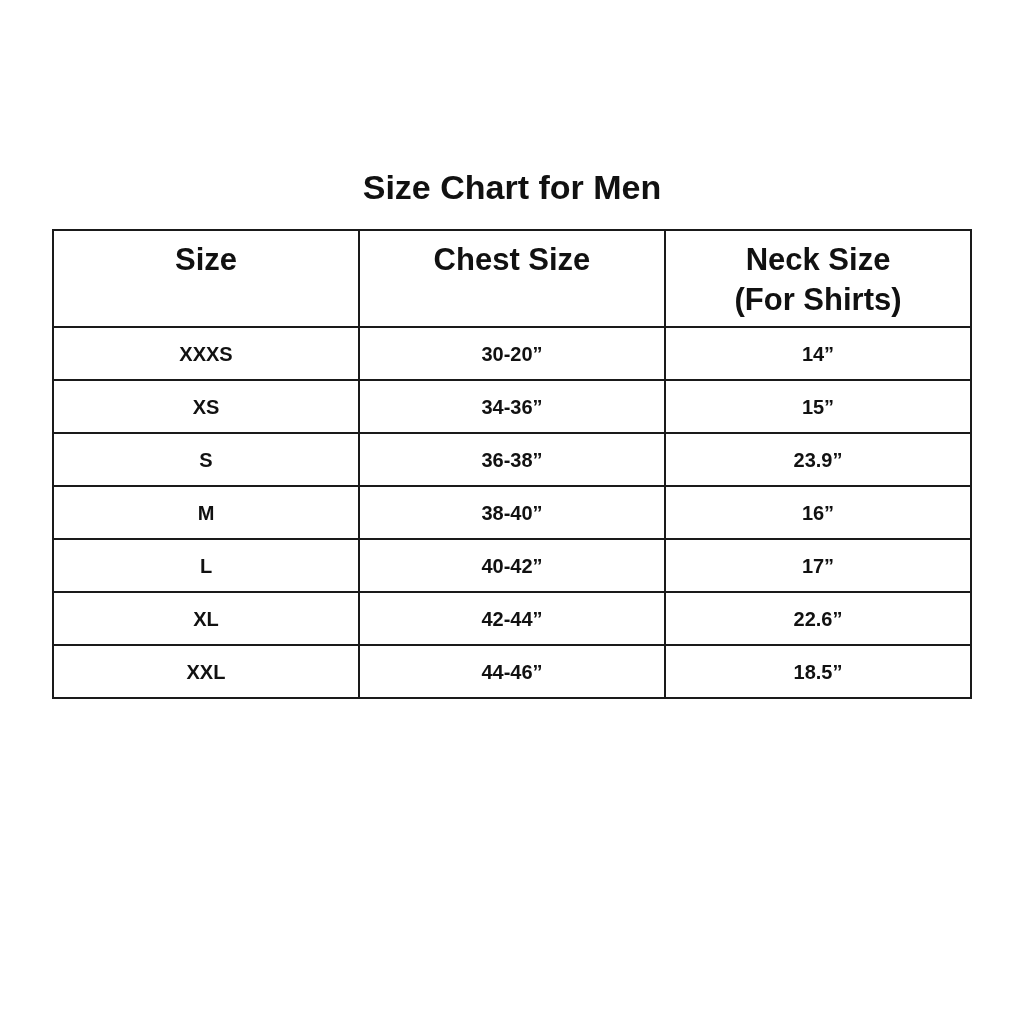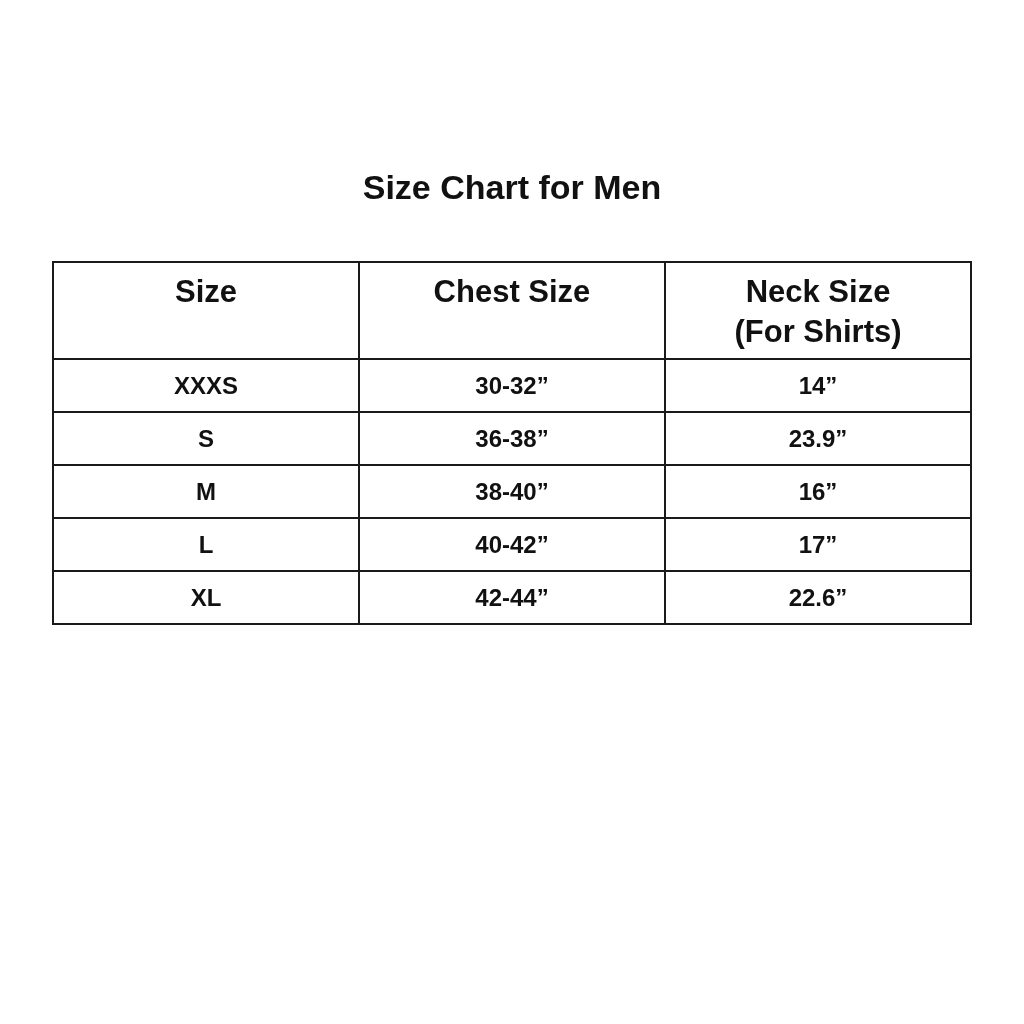--- a/index.html
+++ b/index.html
@@ -24,21 +24,21 @@
     margin: 0;
     text-align: center;
     font-size: 34px;
     font-weight: 700;
     line-height: 42px;
     color: #111111;
   }
   table.size-table {
     position: absolute;
     left: 52px;
-    top: 261px;
+    top: 229px;
     width: 920px;
     border-collapse: collapse;
     table-layout: fixed;
     background: #ffffff;
   }
   table.size-table th,
   table.size-table td {
     border: 2px solid #1a1a1a;
     text-align: center;
     font-weight: 700;
@@ -48,21 +48,21 @@
   table.size-table th {
     height: 86px;
     vertical-align: top;
     padding-top: 9px;
     font-size: 31px;
     line-height: 40px;
   }
   table.size-table td {
     height: 51px;
     vertical-align: middle;
-    font-size: 24px;
+    font-size: 20px;
     line-height: 32px;
   }
 </style>
 </head>
 <body>
 
 <div class="canvas">
 
   <h1 class="page-title">Size Chart for Men</h1>
 
@@ -82,22 +82,27 @@
         </th>
         <th>
           <div>Neck Size</div>
           <div>(For Shirts)</div>
         </th>
       </tr>
     </thead>
     <tbody id="size-table-body">
         <tr>
           <td>XXXS</td>
-          <td>30-32”</td>
+          <td>30-20”</td>
           <td>14”</td>
+        </tr>
+        <tr>
+          <td>XS</td>
+          <td>34-36”</td>
+          <td>15”</td>
         </tr>
         <tr>
           <td>S</td>
           <td>36-38”</td>
           <td>23.9”</td>
         </tr>
         <tr>
           <td>M</td>
           <td>38-40”</td>
           <td>16”</td>
@@ -105,16 +110,21 @@
         <tr>
           <td>L</td>
           <td>40-42”</td>
           <td>17”</td>
         </tr>
         <tr>
           <td>XL</td>
           <td>42-44”</td>
           <td>22.6”</td>
         </tr>
+        <tr>
+          <td>XXL</td>
+          <td>44-46”</td>
+          <td>18.5”</td>
+        </tr>
       </tbody>
   </table>
 
 </div>
 
 </body></html>

